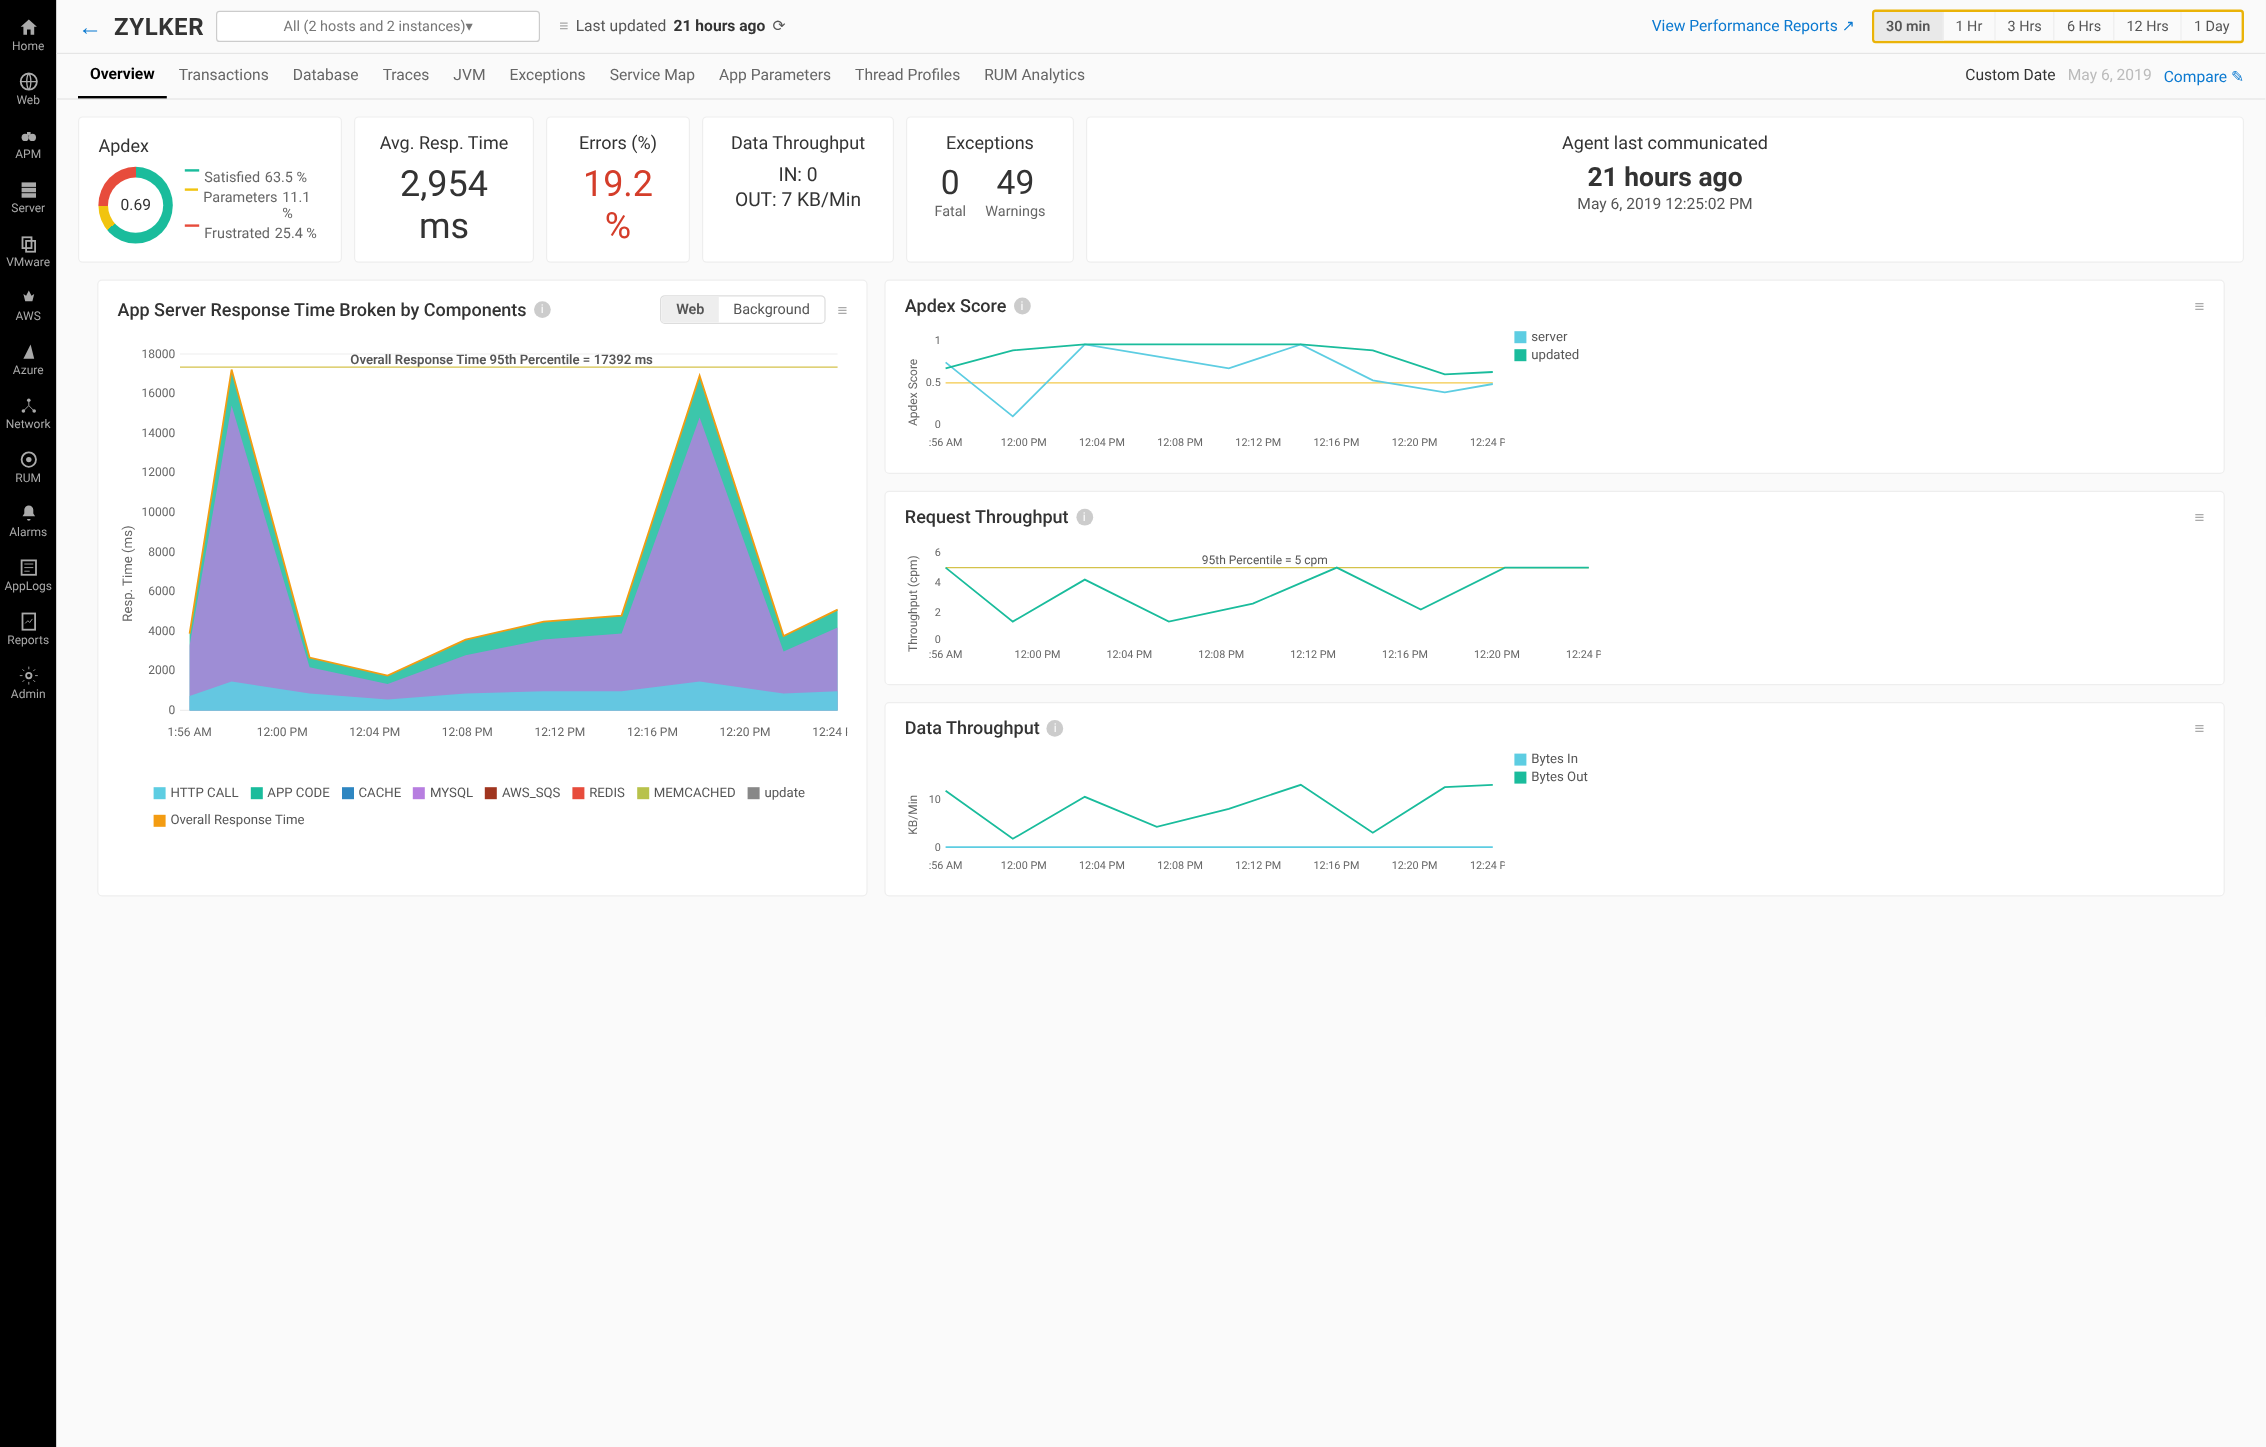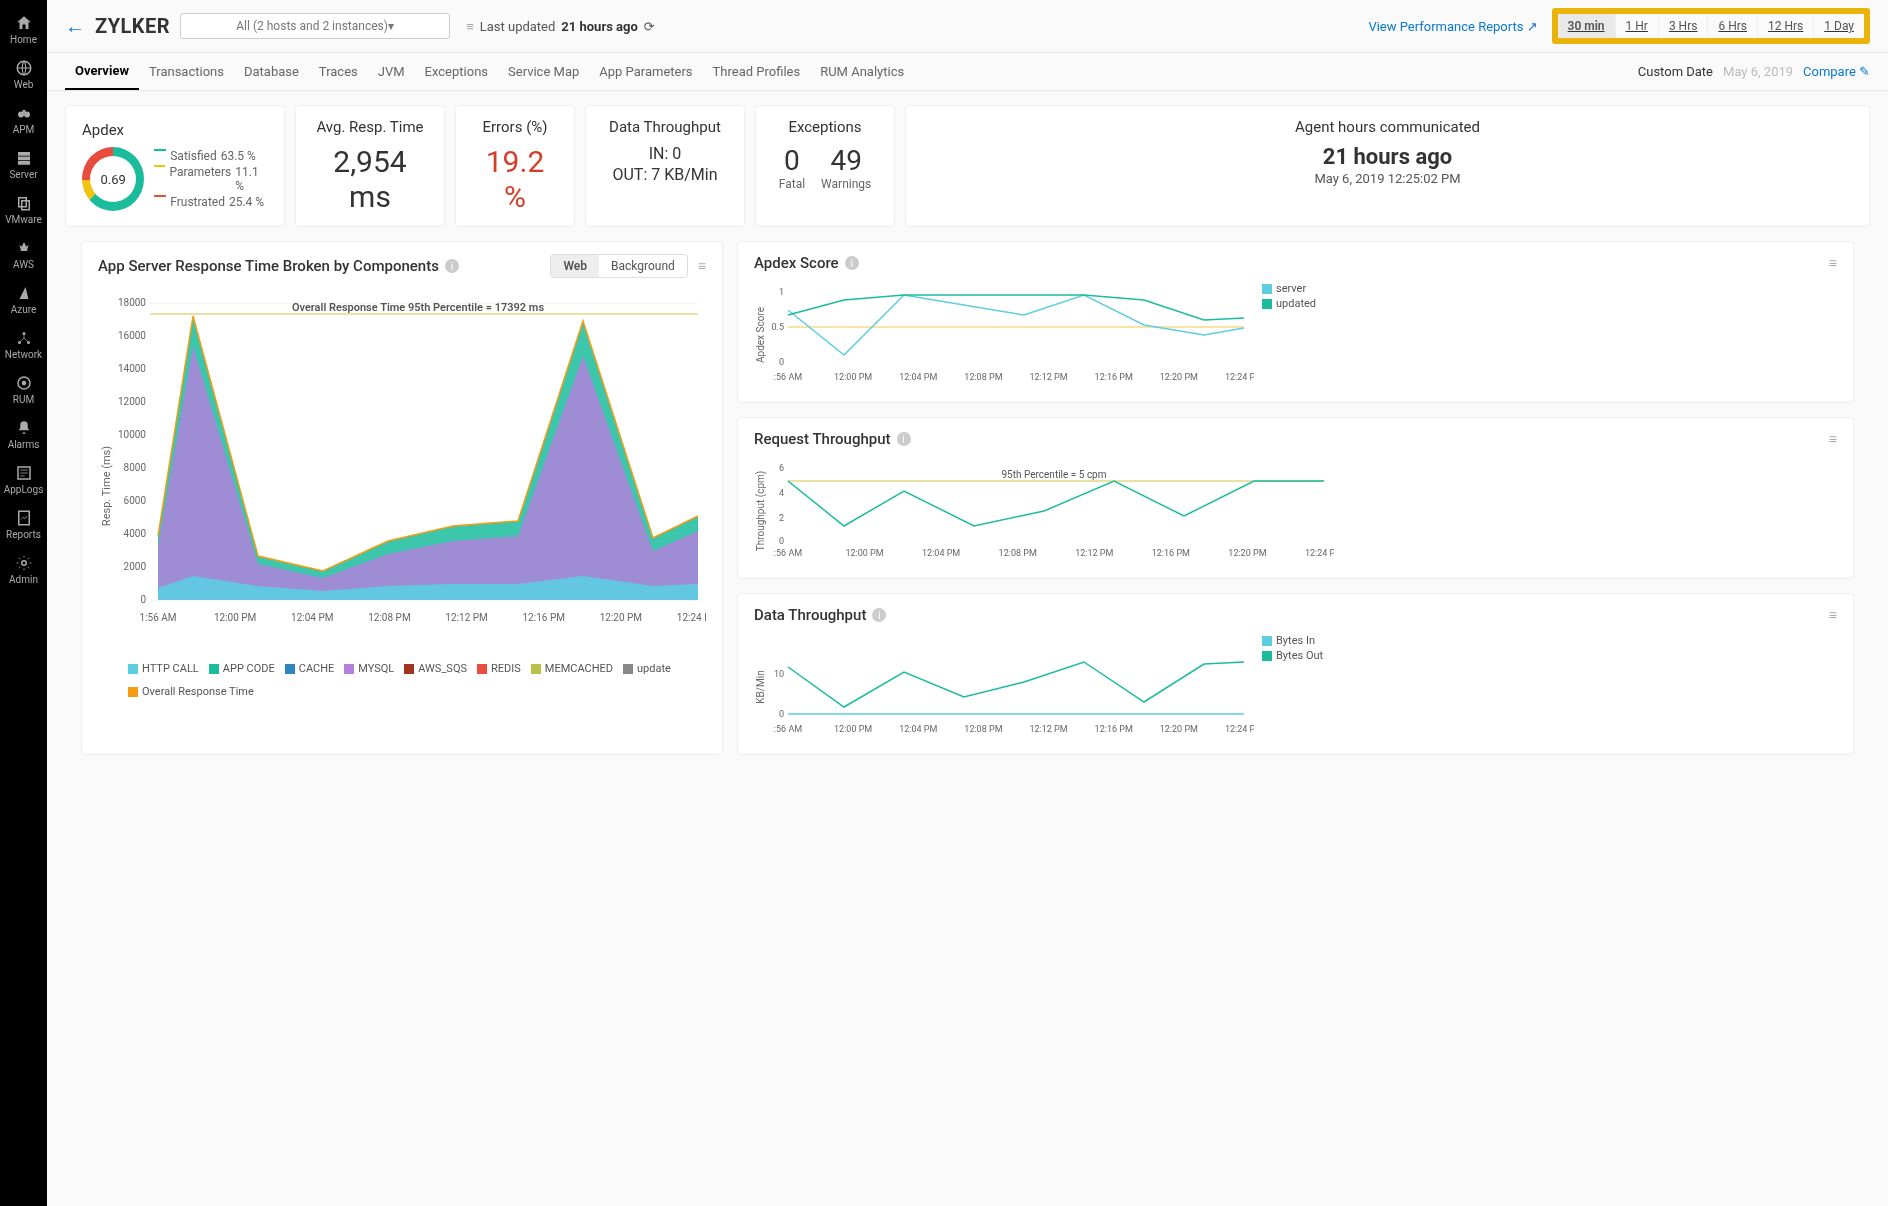--- a/index.html
+++ b/index.html
@@ -11,21 +11,21 @@
 .side-item span { font-size: 10px; }
 .main { flex: 1; background: #fafafa; }
 .topbar { display: flex; align-items: center; padding: 8px 18px; border-bottom: 1px solid #e5e5e5; }
 .back-arrow { color: #0b79d0; font-size: 20px; margin-right: 10px; cursor: pointer; }
 .app-name { font-weight: 700; font-size: 20px; letter-spacing: 0.5px; margin-right: 10px; }
 .host-select { border: 1px solid #ccc; border-radius: 3px; padding: 5px 10px; width: 270px; font-size: 12px; color: #777; background: #fff; display: flex; justify-content: center; align-items: center; cursor: pointer; }
 .last-upd { margin-left: 16px; font-size: 13px; color: #555; display: flex; align-items: center; gap: 6px; }
 .last-upd strong { color: #333; }
 .spacer { flex: 1; }
 .perf-link { color: #0b79d0; font-size: 13px; cursor: pointer; margin-right: 14px; }
-.time-range { display: flex; border: 6px solid #eab308; border-radius: 3px; overflow: hidden; text-decoration: underline; }
+.time-range { display: flex; border: 2px solid #eab308; border-radius: 3px; overflow: hidden; }
 .time-range div { padding: 5px 10px; font-size: 12px; color: #555; cursor: pointer; border-left: 1px solid #eee; }
 .time-range div:first-child { border-left: none; }
 .time-range div.active { background: #e9e9e9; font-weight: 600; }
 .tabbar { display: flex; align-items: center; padding: 0 18px; border-bottom: 1px solid #e5e5e5; font-size: 13px; }
 .tabbar .tab { padding: 10px 10px; color: #666; cursor: pointer; }
 .tabbar .tab.active { color: #000; font-weight: 700; border-bottom: 2px solid #000; }
 .custom-date { margin-left: auto; display: flex; align-items: center; gap: 10px; font-size: 13px; }
 .custom-date .val { color: #bbb; }
 .compare { color: #0b79d0; cursor: pointer; }
 .cards { display: flex; gap: 10px; padding: 14px 18px 4px; }
@@ -254,21 +254,21 @@
               <div class="exc-num">0</div>
               <div class="exc-lbl">Fatal</div>
             </div>
             <div>
               <div class="exc-num">49</div>
               <div class="exc-lbl">Warnings</div>
             </div>
           </div>
         </div>
       <div class="card center" style="flex:1">
-          <div class="card-title">Agent hours communicated</div>
+          <div class="card-title">Agent last communicated</div>
           <div class="agent-big">21 hours ago</div>
           <div class="agent-ts">May 6, 2019 12:25:02 PM</div>
         </div>
     </div>
 
     <div class="panels">
 
       <div class="panel panel-left">
         <div class="panel-head">
           <span class="panel-title">App Server Response Time Broken by Components</span>

